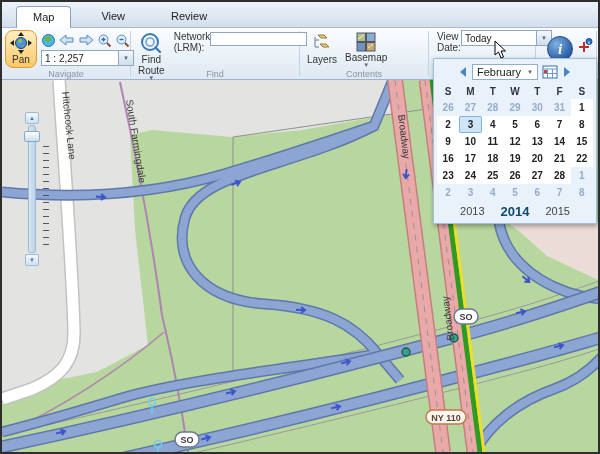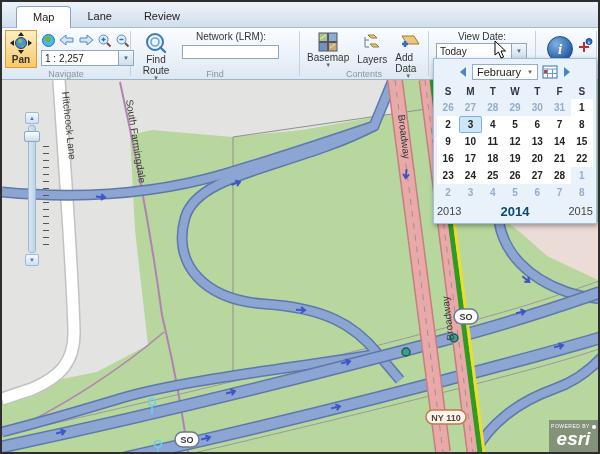--- a/index.html
+++ b/index.html
@@ -3,48 +3,48 @@
 <meta charset="utf-8">
 <style>
   * { margin:0; padding:0; box-sizing:border-box; }
   body { background:#9aa2ab; font-family:"Liberation Sans", sans-serif; }
   .app { position:relative; width:600px; height:454px; border:2px solid #2e2e2e; background:#dfe8f2; overflow:hidden; }
 
   
   .tabbar { position:absolute; left:0; top:0; width:596px; height:26px;
     background:linear-gradient(#eef3f9,#d2deec); border-bottom:1px solid #a6bad2;
     display:flex; align-items:flex-end; padding-left:14px; }
-  .tab { font-size:11px; color:#222; padding:4px 16px 5px; }
+  .tab { font-size:11px; color:#222; padding:4px 16px 5px; margin-right:14px; }
   .tab.active { background:#fff; border:1px solid #8ea2ba; border-bottom:none;
     border-radius:4px 4px 0 0; position:relative; top:1px; }
 
   
   .ribbon { position:absolute; left:0; top:26px; width:596px; height:52px;
     background:linear-gradient(#fbfdff,#dde8f3); border-bottom:1px solid #9db4ca;
     display:flex; align-items:stretch; }
   .rgroup { position:relative; padding:2px 3px 11px; display:flex; }
   .rgroup .glabel { position:absolute; bottom:0; left:0; right:0; text-align:center;
     font-size:9px; color:#8a93a0; }
   .vsep { width:1px; background:#c3d2e2; margin:3px 0; }
   .bigbtn { display:flex; flex-direction:column; align-items:center; justify-content:flex-start;
     font-size:10px; color:#333; padding:1px 3px; border:1px solid transparent; border-radius:3px; }
   .bigbtn .ic { width:24px; height:22px; display:flex; align-items:center; justify-content:center; }
   .bigbtn .dd { font-size:6px; color:#667; line-height:4px; }
-  .panbtn { width:40px; border:1px solid #e09b2d; border-radius:0;
-    background:linear-gradient(#fdeec2,#fac968);font-weight:bold; }
+  .panbtn { width:40px; border:1px solid #e09b2d; border-radius:8px;
+    background:linear-gradient(#fdeec2,#fac968); }
   .navcol { display:flex; flex-direction:column; margin-left:4px; }
   .iconrow { display:flex; align-items:center; gap:3px; height:20px; }
   .combo { display:flex; height:16px; }
   .combo input { width:78px; height:16px; border:1px solid #8fa8c0; font-size:10px;
     padding:0 3px; color:#222; font-family:"Liberation Sans",sans-serif; background:#fff; }
   .combo .cbtn { width:15px; height:16px; border:1px solid #8fa8c0; border-left:none;
     background:linear-gradient(#f2f7fb,#cfdeed); font-size:6px; color:#567;
     display:flex; align-items:center; justify-content:center; }
   .flabel { font-size:10px; color:#333; margin:1px 0 1px 1px; }
-  .findfields { display:flex; flex-direction:column; margin-left:4px;align-items:center; }
+  .findfields { display:flex; flex-direction:row; margin-left:4px; }
   .findrow { display:flex; align-items:center; gap:3px; }
   .smallinput { width:97px; height:14px; border:1px solid #8fa8c0; background:#fff; margin-top:2px;
     font-size:10px; padding:0 3px; font-family:"Liberation Sans",sans-serif; }
   .roundbtn { width:26px; height:26px; border-radius:50%; margin:6px 4px 0 8px;
     background:radial-gradient(circle at 35% 30%, #7fb0e0, #2a5fa8 70%);
     border:1px solid #1f4a86; color:#fff; display:flex; align-items:center; justify-content:center;
     font-family:"Liberation Serif",serif; font-weight:bold; font-style:italic; font-size:15px; }
 
   
   .calendar { position:absolute; left:431px; top:56px; width:164px; z-index:40;
@@ -57,21 +57,21 @@
   .monthdd { display:flex; align-items:center; background:#fff; border:1px solid #8fb0cc;
     height:16px; padding:0 4px; font-size:11px; color:#222; gap:6px; }
   .monthdd .arr { font-size:6px; color:#567; }
   .calgrid { display:grid; grid-template-columns:repeat(7,1fr); margin-top:2px; }
   .cgc { height:17px; display:flex; align-items:center; justify-content:center;
     font-size:10px; font-weight:bold; color:#222; }
   .cgc.hdr { color:#334; height:15px; }
   .cgc.cur { background:#fff; }
   .cgc.muted { color:#93accb; background:transparent; }
   .cgc.sel { background:#cfe5f8; border:1px solid #7fb2dd; border-radius:2px; }
-  .calyears { display:flex; align-items:center; justify-content:space-between; gap:16px; height:20px;
+  .calyears { display:flex; align-items:center; justify-content:center; gap:16px; height:20px;
     font-size:11px; color:#444; }
   .calyears .cury { font-size:13px; font-weight:bold; color:#0c4a6e; }
 
   
   .map { position:absolute; left:0; top:78px; width:596px; height:372px; background:#b7d79e; }
   .attrib { position:absolute; left:303px; top:358px; width:242px; height:14px;
     background:rgba(255,255,255,.72); color:#454545; font-size:10px;
     display:flex; align-items:center; padding-left:4px; white-space:nowrap; overflow:hidden; }
   .esri { position:absolute; left:547px; top:340px; width:49px; height:32px;
     background:rgba(90,90,90,.55); color:#fff; text-align:center; }
@@ -96,21 +96,21 @@
   
   .cursor { position:absolute; left:492px; top:38px; z-index:60; }
 </style>
 </head>
 <body>
 
 <div class="app">
 
   <div class="tabbar">
     <div class="tab active">Map</div>
-    <div class="tab">Lane</div>
+    <div class="tab">View</div>
     <div class="tab">Review</div>
   </div>
 
   <div class="ribbon">
 
     <div class="rgroup" style="width:128px">
       <div class="bigbtn panbtn">
         <div class="ic">
           <svg width="22" height="22" viewBox="0 0 22 22">
             <circle cx="11" cy="11" r="5.5" fill="#4a90d9" stroke="#1d3f6e"></circle>
@@ -172,49 +172,39 @@
         <div class="flabel">Network (LRM):</div>
         <input class="smallinput" value="" style="">
       </div>
       <div class="glabel">Find</div>
     </div>
     <div class="vsep"></div>
 
     <div class="rgroup" style="width:128px">
       <div class="bigbtn">
         <div class="ic">
+          <svg width="22" height="20" viewBox="0 0 22 20">
+            <path d="M7 2 l6 0 l3 3 l-6 0 z" fill="#e8c87a" stroke="#9a7a3a"></path>
+            <path d="M9 11 l6 0 l3 3 l-6 0 z" fill="#e8c87a" stroke="#9a7a3a"></path>
+            <path d="M4 4 v10 h4 M4 7 h4" stroke="#6a7a8a" fill="none"></path>
+          </svg>
+        </div>
+        <span>Layers</span>
+      </div>
+      <div class="bigbtn">
+        <div class="ic">
           <svg width="20" height="20" viewBox="0 0 20 20">
             <rect x="1" y="1" width="8.5" height="8.5" fill="#adc383" stroke="#556"></rect>
             <rect x="10.5" y="1" width="8.5" height="8.5" fill="#88aed0" stroke="#556"></rect>
             <rect x="1" y="10.5" width="8.5" height="8.5" fill="#6f93bf" stroke="#556"></rect>
             <rect x="10.5" y="10.5" width="8.5" height="8.5" fill="#c9a96e" stroke="#556"></rect>
             <path d="M2 7 l6 -4 M12 16 l5 -4" stroke="#e8f0d8" stroke-width="1"></path>
           </svg>
         </div>
         <span>Basemap</span>
-        <span class="dd">▼</span>
-      </div>
-      <div class="bigbtn">
-        <div class="ic">
-          <svg width="22" height="20" viewBox="0 0 22 20">
-            <path d="M7 2 l6 0 l3 3 l-6 0 z" fill="#e8c87a" stroke="#9a7a3a"></path>
-            <path d="M9 11 l6 0 l3 3 l-6 0 z" fill="#e8c87a" stroke="#9a7a3a"></path>
-            <path d="M4 4 v10 h4 M4 7 h4" stroke="#6a7a8a" fill="none"></path>
-          </svg>
-        </div>
-        <span>Layers</span>
-      </div>
-      <div class="bigbtn">
-        <div class="ic">
-          <svg width="24" height="20" viewBox="0 0 24 20">
-            <path d="M6 4 l12 0 l5 8 l-12 0 z" fill="#ecc87f" stroke="#9a7a3a"></path>
-            <path d="M9 9 v6 M6 12 h6" stroke="#2a6fc8" stroke-width="2.6"></path>
-          </svg>
-        </div>
-        <span>Add Data</span>
         <span class="dd">▼</span>
       </div>
       <div class="glabel">Contents</div>
     </div>
     <div class="vsep"></div>
 
     <div class="rgroup" style="width:106px">
       <div class="findfields" style="margin-left:4px">
         <div class="flabel">View Date:</div>
         <div class="combo">
@@ -344,24 +334,20 @@
     
     <div class="zslider">
       <div class="zbtn">▲</div>
       <div class="ztrack">
         <div class="zthumb"></div>
         <div class="zticks"></div>
       </div>
       <div class="zbtn">▼</div>
     </div>
 
-    <div class="esri">
-      <div class="pb"><span>POWERED BY</span><span class="dot"></span></div>
-      <div class="big">esri</div>
-    </div>
   </div>
 
   <div class="calendar">
     <div class="calnav">
       <div class="tri left"></div>
       <div class="monthdd">
         <span>February</span>
         <span class="arr">▼</span>
       </div>
       <svg width="16" height="14" viewBox="0 0 16 14">

